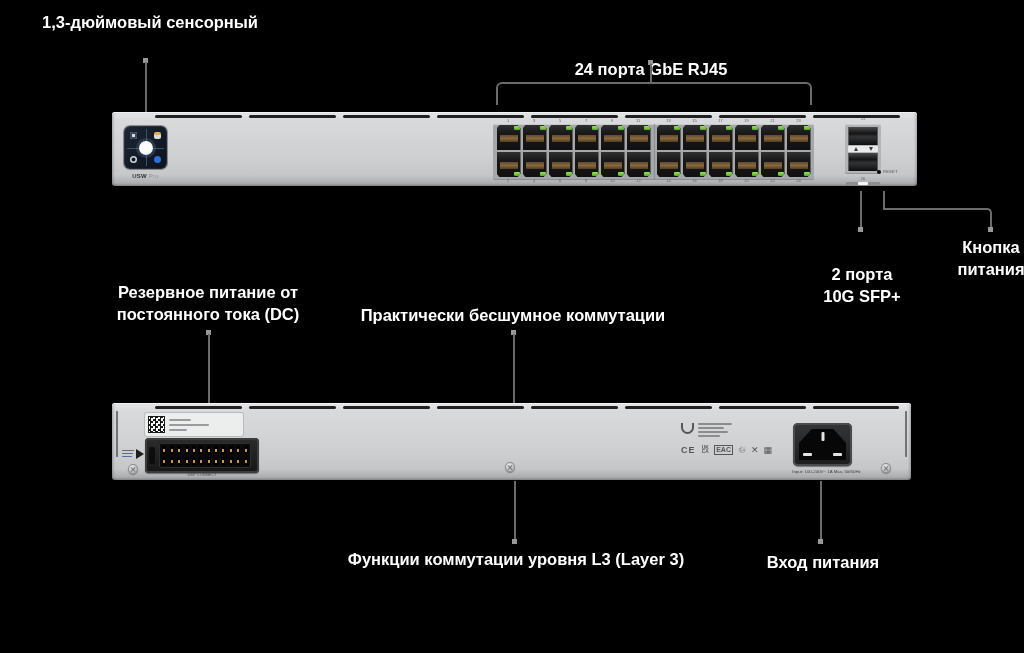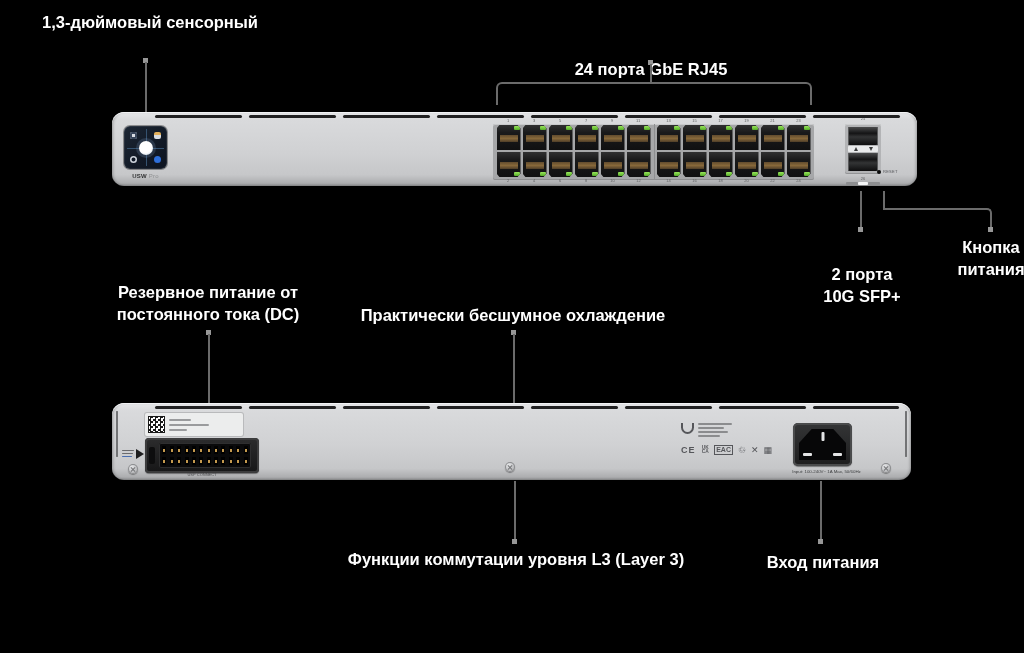--- a/index.html
+++ b/index.html
@@ -8,21 +8,21 @@
 
   
   .lbl{position:absolute;color:#fff;font-weight:bold;font-size:16.5px;line-height:22px;
        text-align:center;transform:translateX(-50%);white-space:nowrap;}
   .cline{position:absolute;width:2px;background:#6b6b6b;}
   .cdot{position:absolute;width:5px;height:5px;background:#979797;}
   .bracket{position:absolute;border:2px solid #6b6b6b;border-bottom:none;border-radius:6px 6px 0 0;}
   .elbow{position:absolute;border-top:2px solid #6b6b6b;border-right:2px solid #6b6b6b;border-radius:0 5px 0 0;}
 
   
-  .chassis{position:absolute;border-radius:12px;
+  .chassis{position:absolute;border-radius:3px;
     background:linear-gradient(180deg,#e6e7e9 0%,#d9dadc 10%,#d0d1d3 55%,#c6c7c9 85%,#adaeb0 96%,#8e8f91 100%);
     box-shadow:inset 0 1px 0 #f1f2f4,inset 2px 0 3px -1px rgba(0,0,0,.28),inset -2px 0 3px -1px rgba(0,0,0,.28);}
   .vent{position:absolute;top:3px;height:3px;background:#202021;border-radius:2px;}
 
   
   .screen{position:absolute;left:12px;top:14px;width:43px;height:43px;border-radius:6px;
     background:linear-gradient(135deg,#1c2634 0%,#121a26 60%,#0d1420 100%);
     box-shadow:0 0 0 1px rgba(0,0,0,.35),inset 0 0 0 1px rgba(255,255,255,.08);}
   .cross-v{position:absolute;left:50%;top:3px;bottom:3px;width:1px;background:#35526f;}
   .cross-h{position:absolute;top:50%;left:3px;right:3px;height:1px;background:#35526f;}
@@ -156,21 +156,21 @@
   </div>
   <div class="lbl" style="left:991px;top:236px;">
     <div>Кнопка</div>
     <div>питания</div>
   </div>
   <div class="lbl" style="left:208px;top:281px;">
     <div>Резервное питание от</div>
     <div>постоянного тока (DC)</div>
   </div>
   <div class="lbl" style="left:513px;top:304px;">
-    <div>Практически бесшумное охлаждение</div>
+    <div>Практически бесшумное коммутации</div>
   </div>
   <div class="lbl" style="left:516px;top:548px;">
     <div>Функции коммутации уровня L3 (Layer 3)</div>
   </div>
   <div class="lbl" style="left:823px;top:551px;">
     <div>Вход питания</div>
   </div>
 
   <div class="cdot" style="left:143px;top:58px;"></div>
   <div class="cline" style="left:145px;top:62px;height:50px;"></div>

